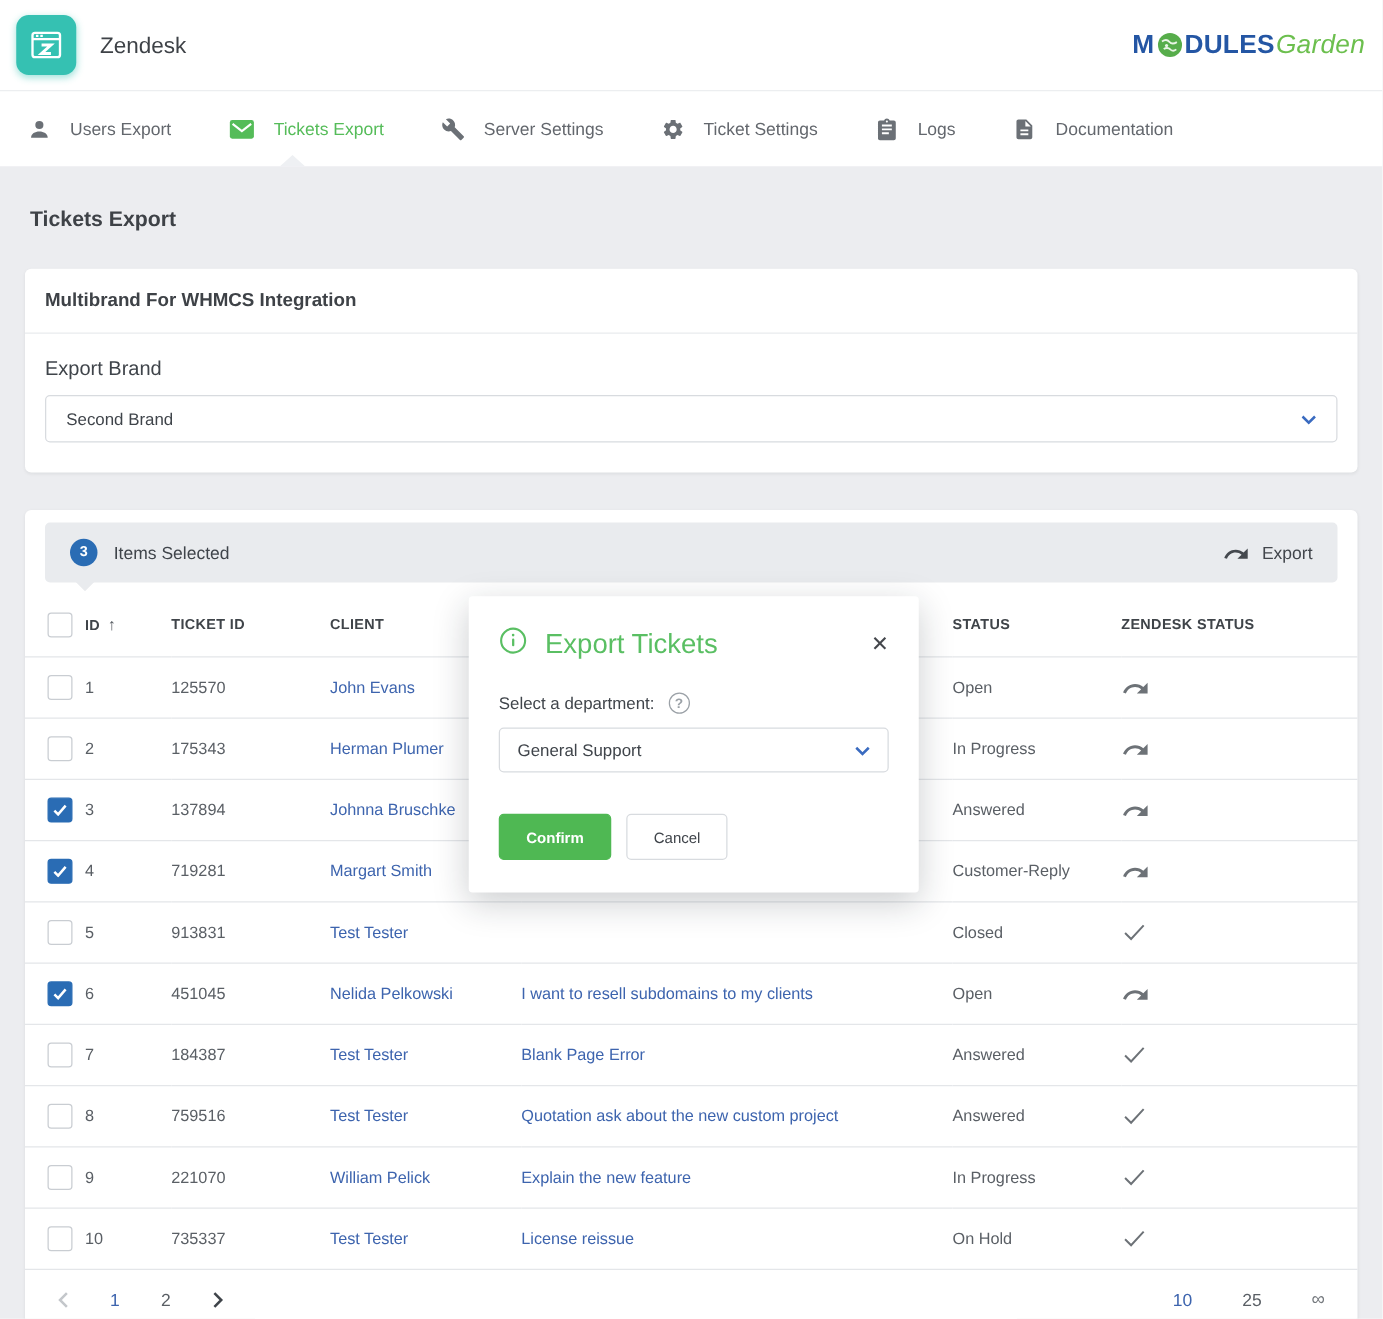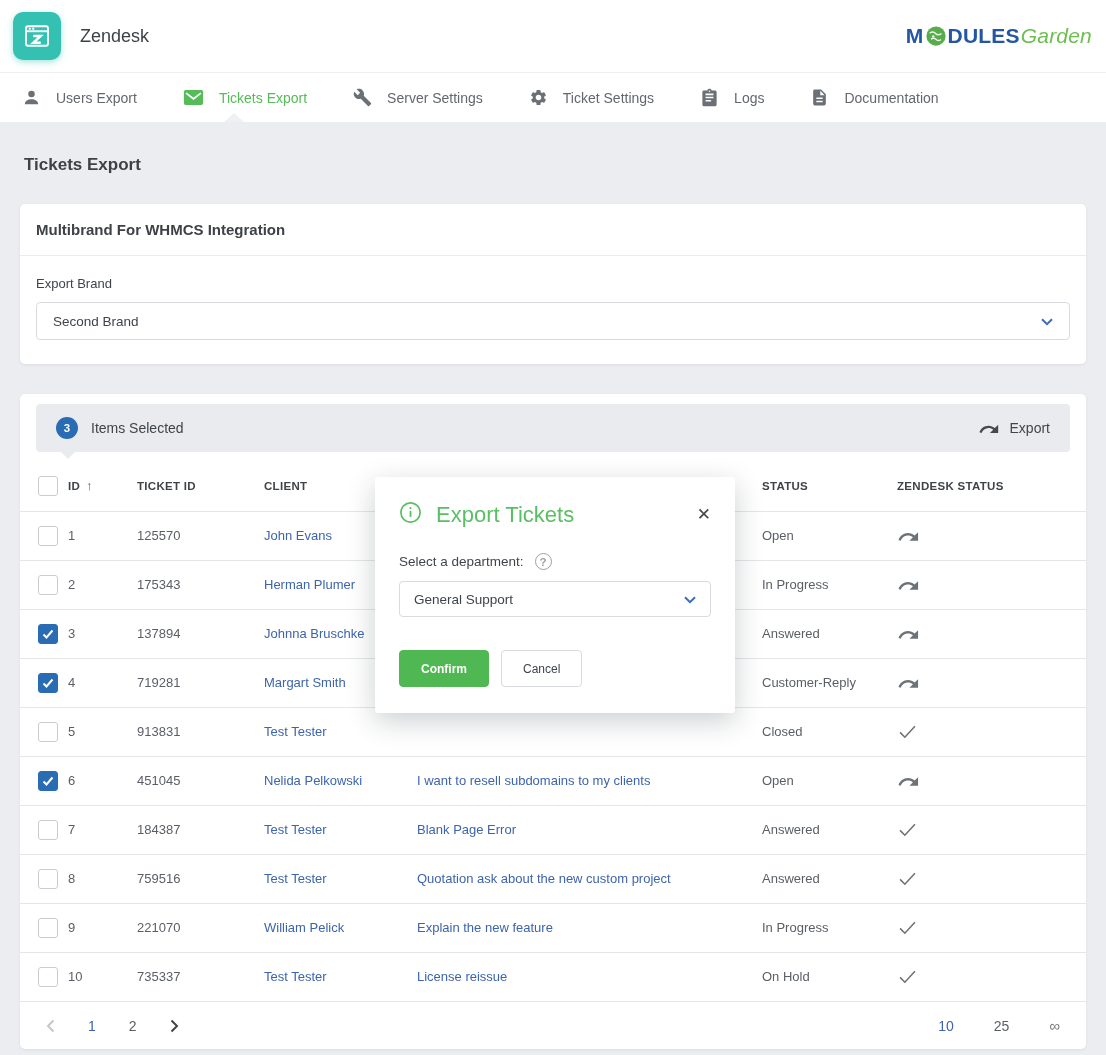--- a/index.html
+++ b/index.html
@@ -13,32 +13,32 @@
   }
   
   .app-header { height:72px; background:#fff; display:flex; align-items:center; padding:0 14px 0 13px; }
   .app-logo { width:48px; height:48px; border-radius:10px; background:#35c1b2; display:flex; align-items:center; justify-content:center; box-shadow:0 2px 6px rgba(53,193,178,.45); }
   .app-title { font-size:18px; font-weight:500; color:#3e4247; margin-left:19px; }
   .brand-logo { margin-left:auto; display:flex; align-items:center; font-size:21px; letter-spacing:.2px; }
   .brand-blue { color:#2456a4; font-weight:700; }
   .brand-green { color:#6cbf4e; font-style:italic; font-weight:400; margin-left:1px; }
   .brand-globe { margin:0 1px; display:flex; }
   
-  .nav { height:50px; background:#fff; border-top:1px solid #eceef0; display:flex; align-items:center; padding:0 22px; position:relative; }
+  .nav { height:61px; background:#fff; border-top:1px solid #eceef0; display:flex; align-items:center; padding:0 22px; position:relative; }
   .nav-item { display:flex; align-items:center; gap:15px; margin-right:46px; font-size:14px; font-weight:500; color:#63676d; cursor:pointer; }
   .nav-item .nicon { display:flex; }
   .nav-item.active { color:#55bc59; }
   .nav-caret { position:absolute; left:224px; bottom:0; width:0; height:0; border-left:10px solid transparent; border-right:10px solid transparent; border-bottom:9px solid #eef0f3; }
   
   .page-title { font-size:17px; font-weight:700; color:#3e4247; margin:33px 0 0 24px; }
   .card { background:#fff; border-radius:5px; margin:0 20px; box-shadow:0 1px 3px rgba(20,24,28,.07); }
   .card.brand-card { margin-top:29px; }
   .card-header { padding:17px 16px; font-size:15px; font-weight:700; color:#3e4247; border-bottom:1px solid #e9ebee; }
   .card-body { padding:20px 16px 24px; }
-  .field-label { font-size:13px; color:#3f444a; margin-bottom:11px; }
+  .field-label { font-size:16px; color:#3f444a; margin-bottom:11px; }
   .select { height:38px; border:1px solid #d8dbdf; border-radius:4px; display:flex; align-items:center; justify-content:space-between; padding:0 16px; font-size:13.5px; color:#3f444a; background:#fff; cursor:pointer;gap:20px; }
   
   .card.table-card { margin-top:30px; padding-top:10px; }
   .sel-bar { margin:0 16px; background:#e9ebee; border-radius:4px; height:48px; display:flex; align-items:center; padding:0 20px; position:relative; }
   .badge { width:22px; height:22px; border-radius:50%; background:#2a6cb4; color:#fff; font-size:11.5px; font-weight:700; display:flex; align-items:center; justify-content:center; }
   .sel-label { margin-left:13px; font-size:14px; font-weight:500; color:#3f444a; }
   .export-btn { margin-left:auto; display:flex; align-items:center; gap:10px; font-size:14px; font-weight:500; color:#42464c; cursor:pointer; }
   .bar-caret { position:absolute; left:24px; bottom:-7px; width:0; height:0; border-left:8px solid transparent; border-right:8px solid transparent; border-top:8px solid #e9ebee; }
   table { width:100%; border-collapse:collapse; margin-top:9px; table-layout:fixed; }
   col.c1{width:48px} col.c2{width:69px} col.c3{width:127px} col.c4{width:153px} col.c5{width:345px} col.c6{width:135px} col.c7{width:189px}

